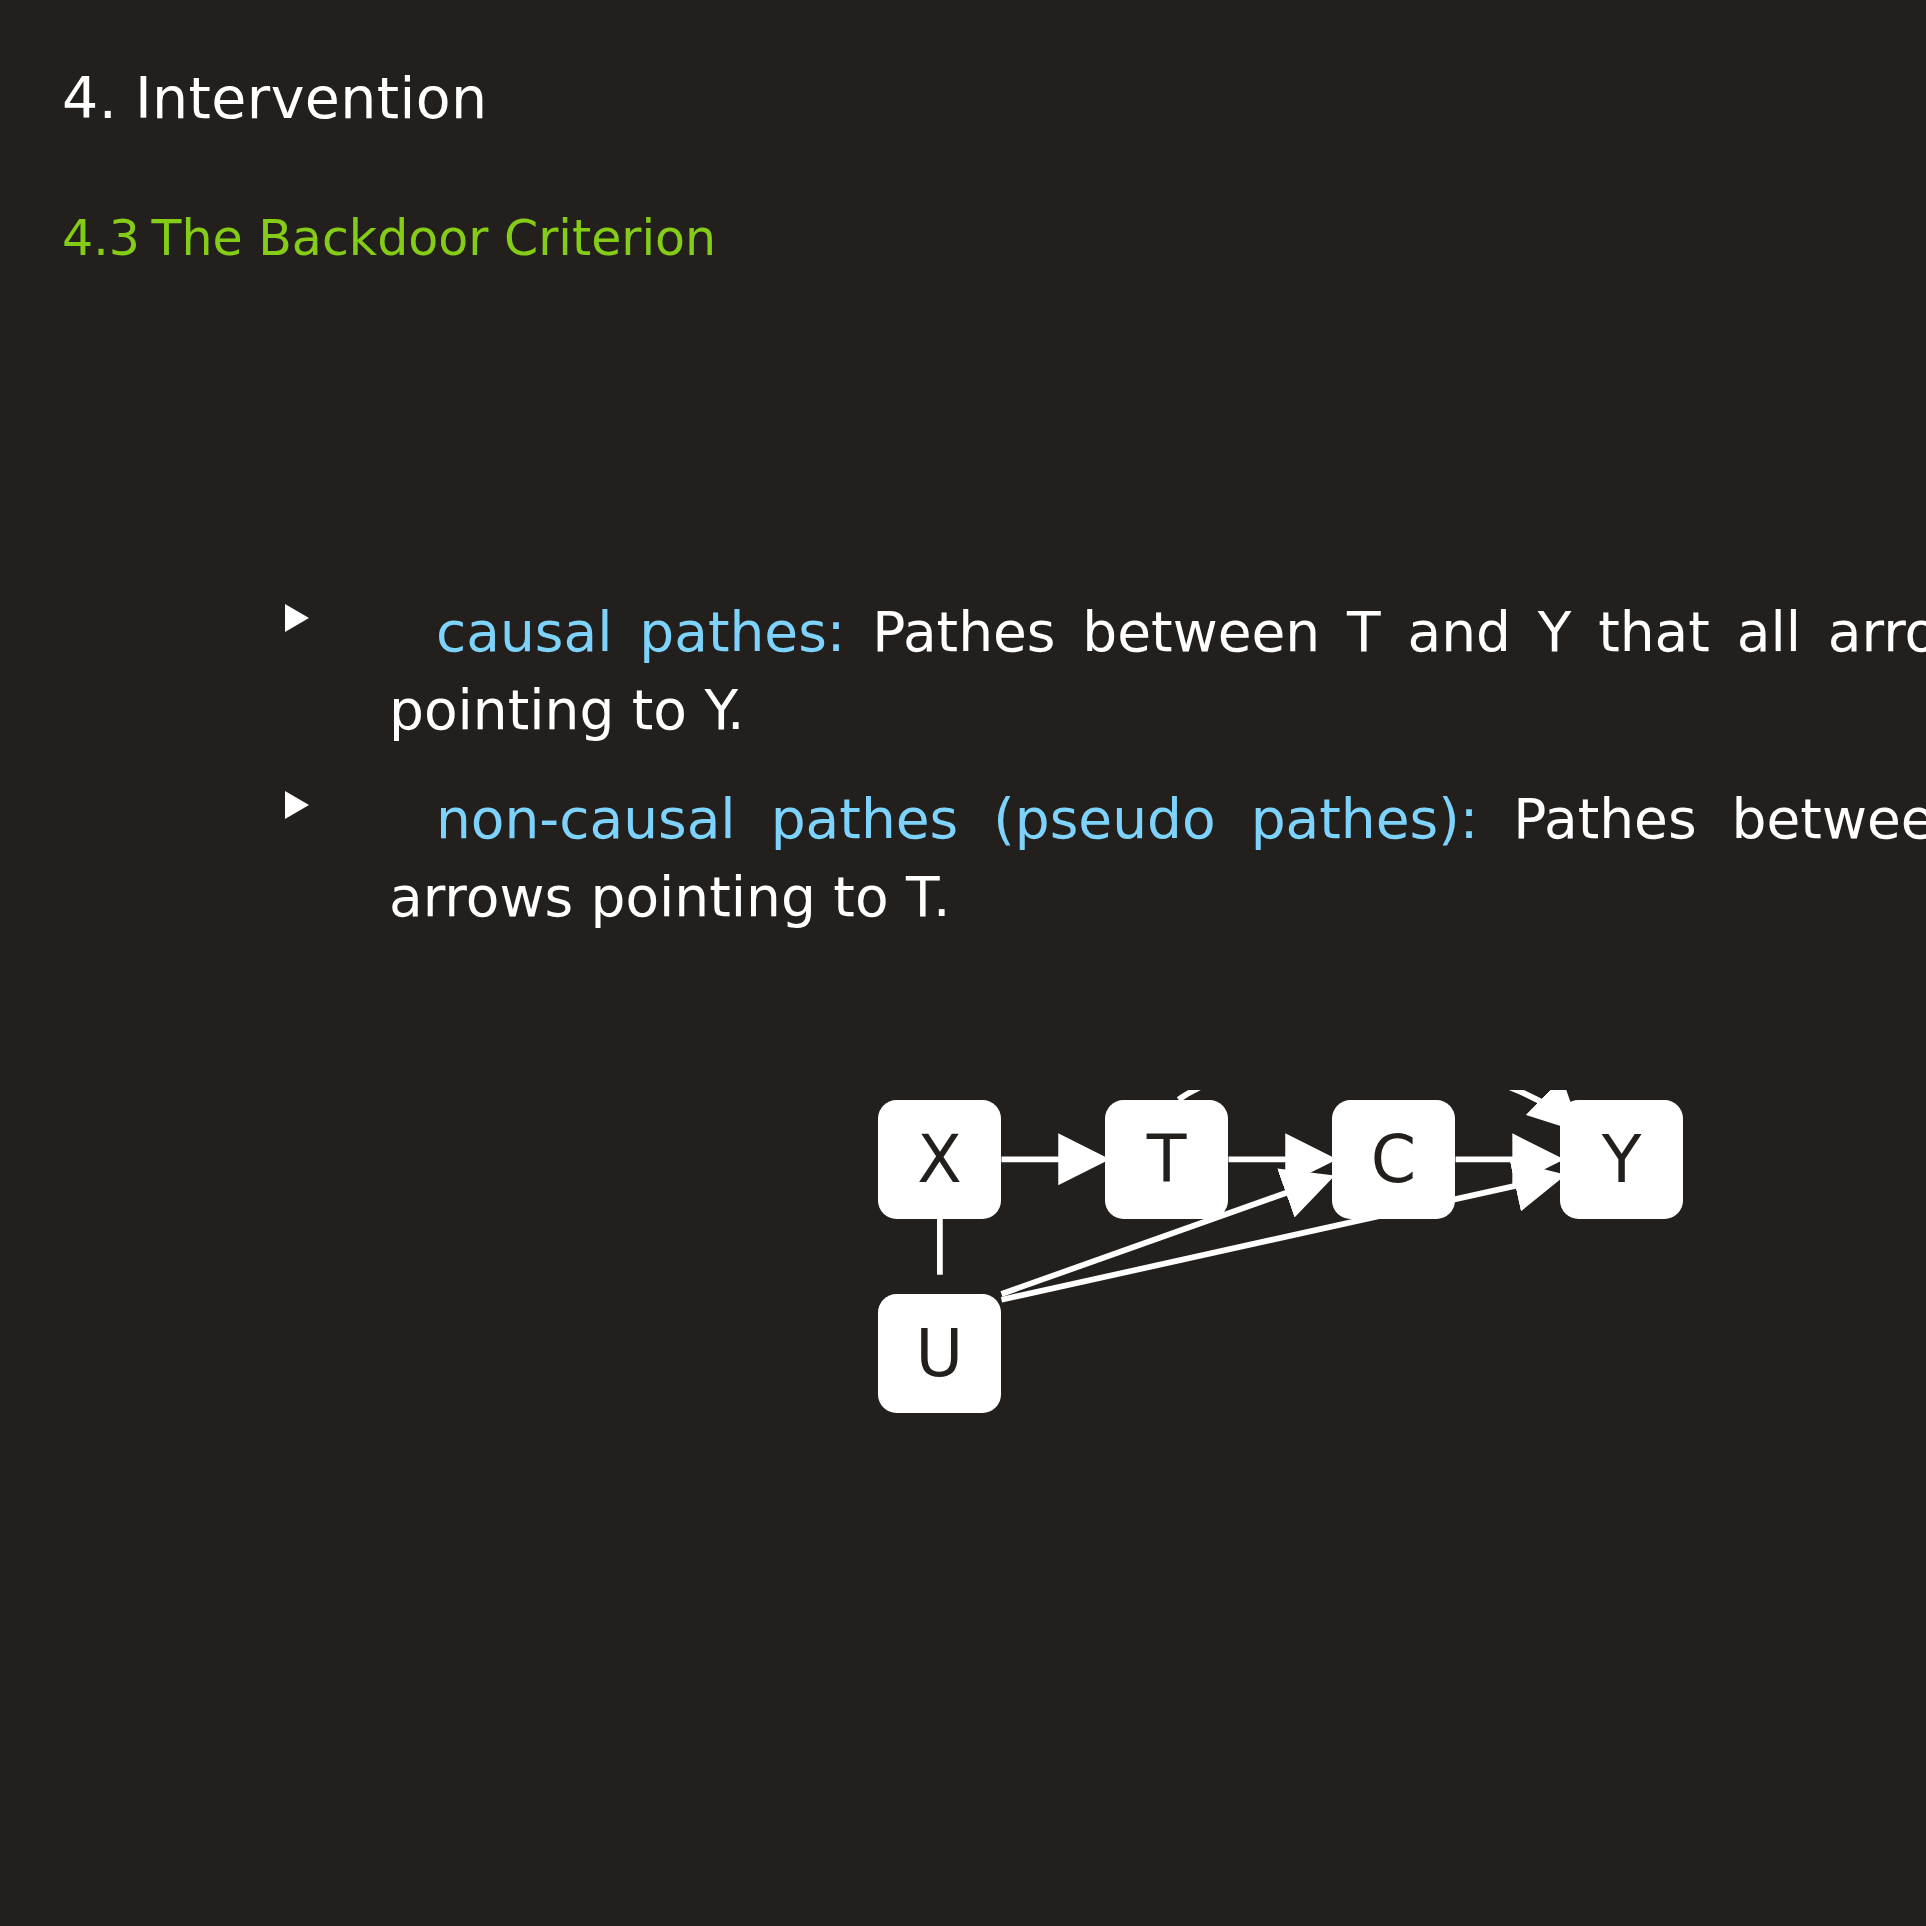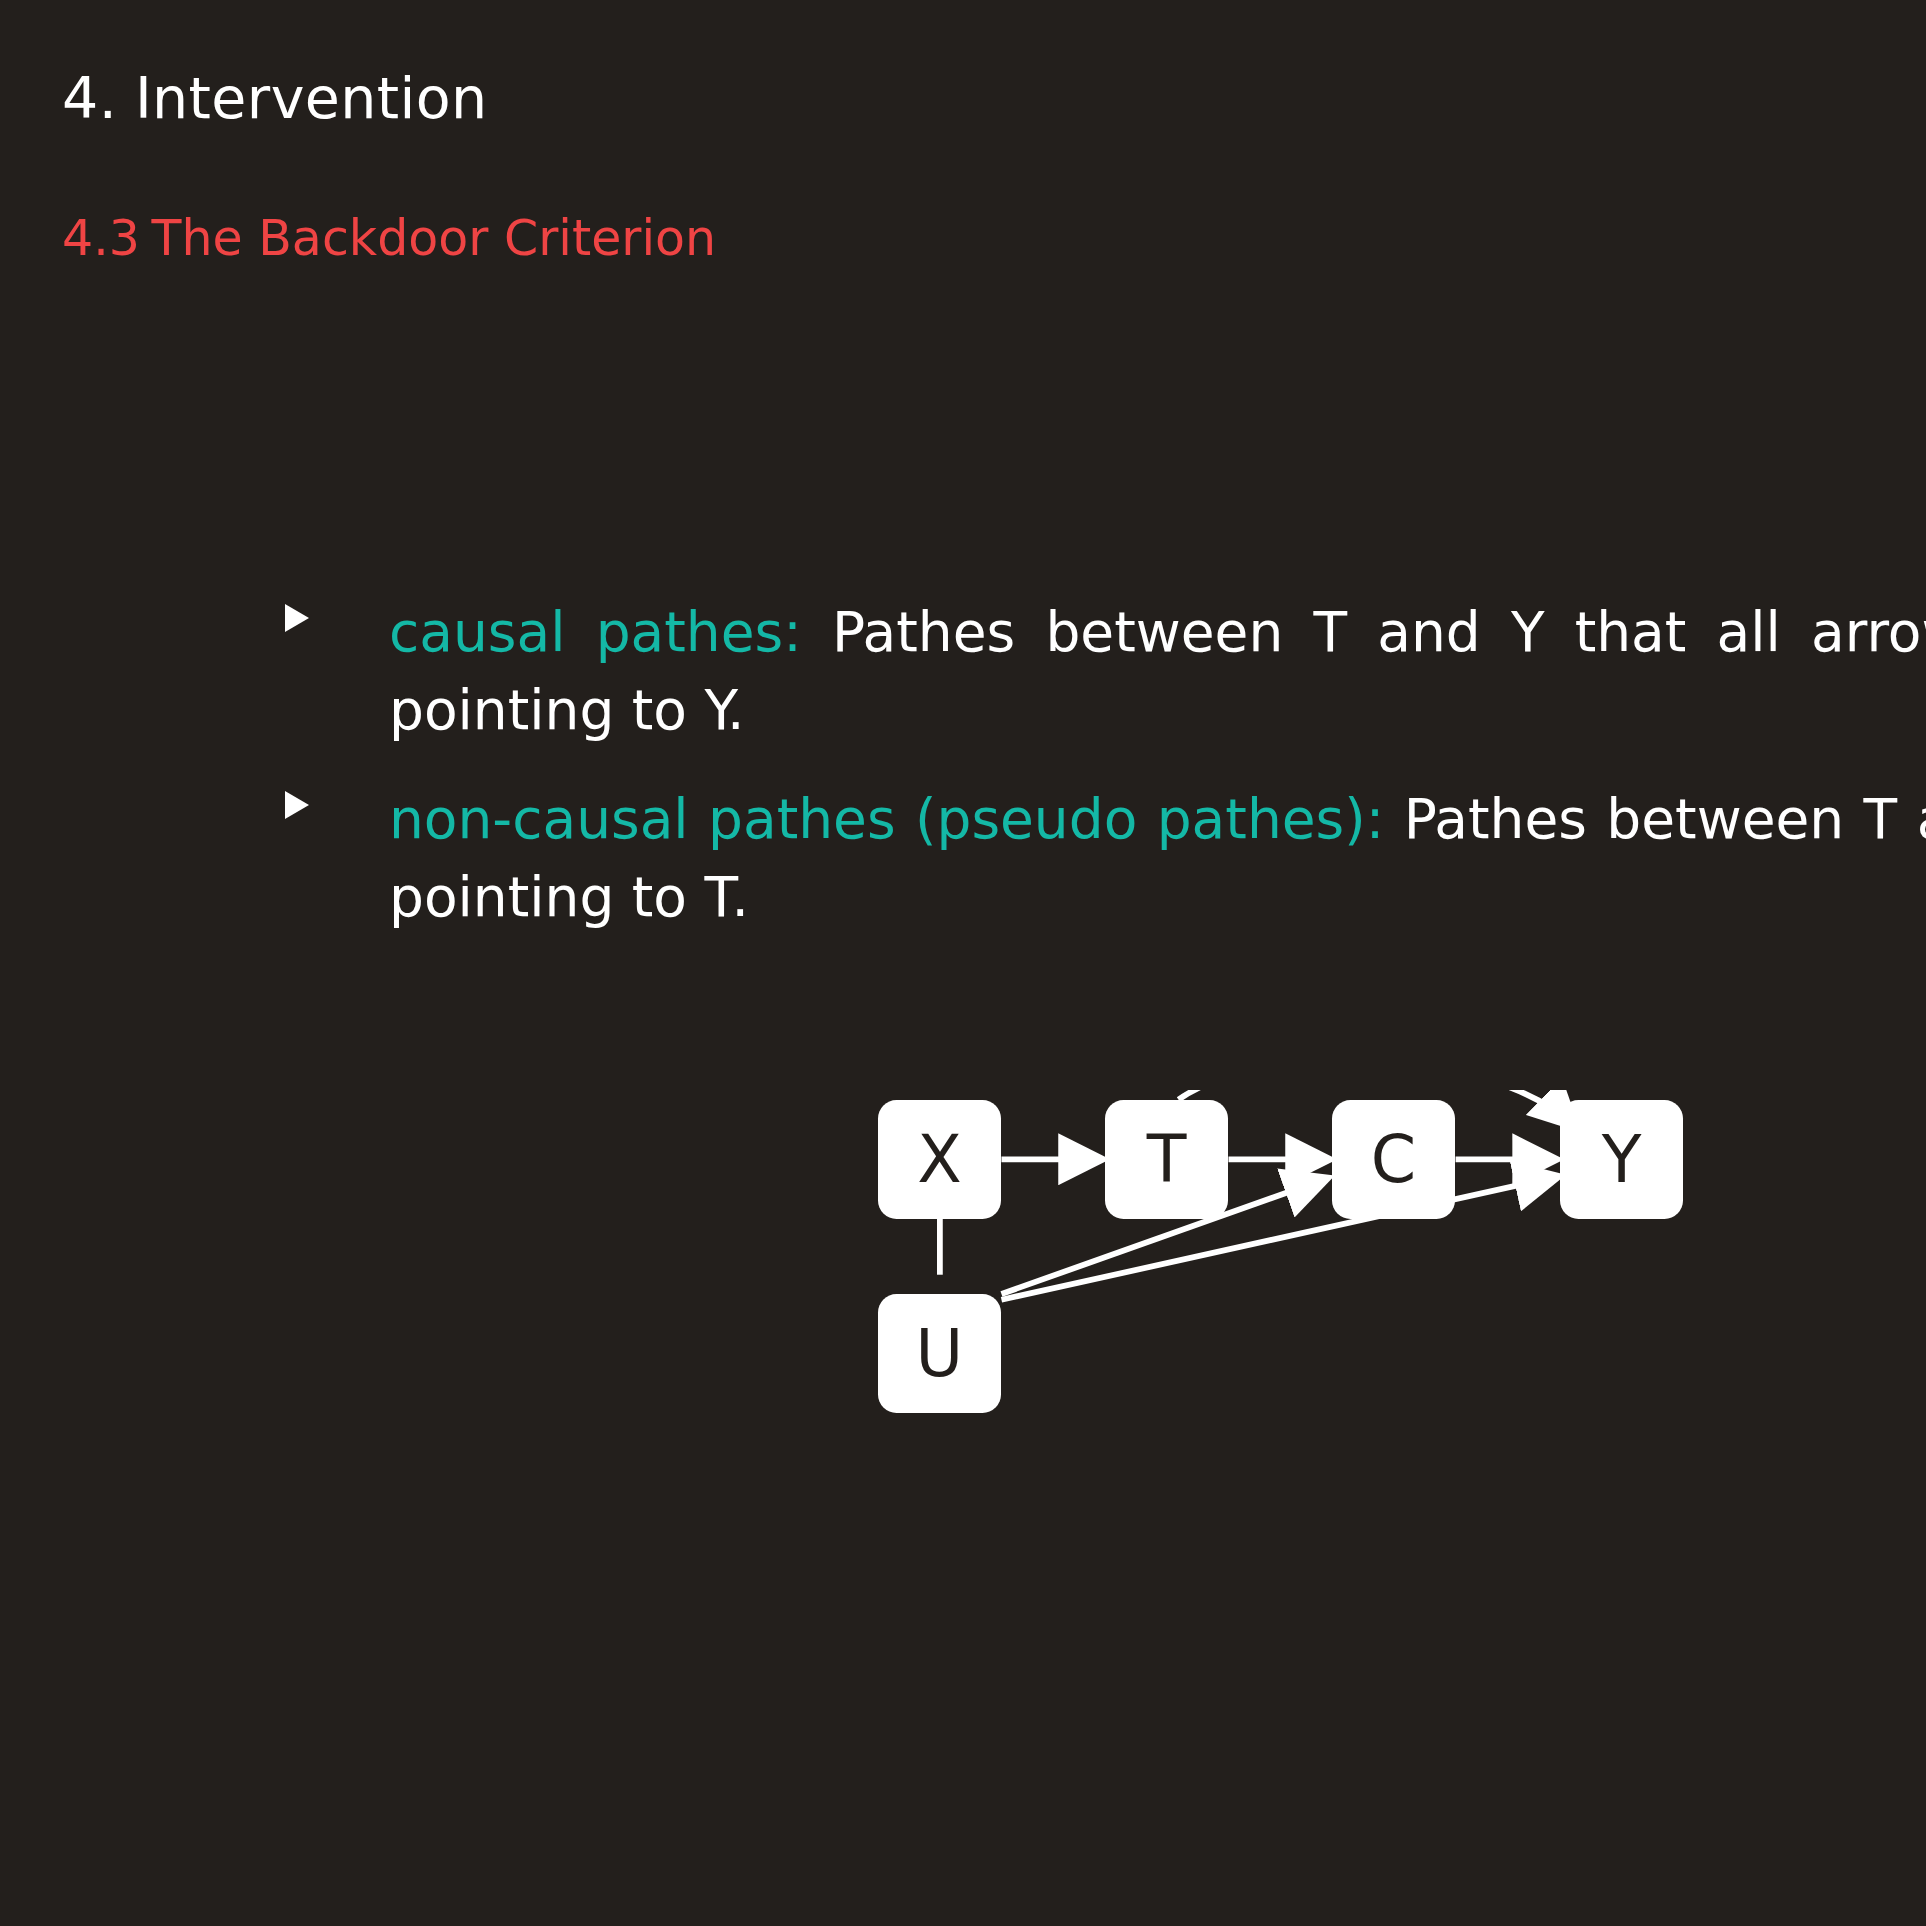--- a/index.html
+++ b/index.html
@@ -26,21 +26,21 @@
     color: #ffffff;
     white-space: nowrap;
   }
   #slide-title .num { margin-right: 17.7px; }
 
   #slide-subtitle {
     position: absolute;
     left: 62px;
     top: 210px;
     font-size: 49px;
-    color: #ef4444;
+    color: #84cc16;
     white-space: nowrap;
   }
   #slide-subtitle .sub-num { margin-right: 11.6px; }
 
   
   #bullet-list {
     position: absolute;
     left: 285px;
     top: 593px;
     width: 2273px;
@@ -61,21 +61,22 @@
   }
   .bullet-text {
     margin-left: 104px;
     font-size: 55px;
     line-height: 1.42;
     color: #ffffff;
     text-align: justify;
     text-align-last: left;
   }
   .lead {
-    color: #14b8a6;
+    color: #7dd3fc;
+    margin-left: 47px;
   }
 
   
   #diagram {
     position: absolute;
     left: 874px;
     top: 1090px;
     width: 1040px;
     height: 508px;
   }

